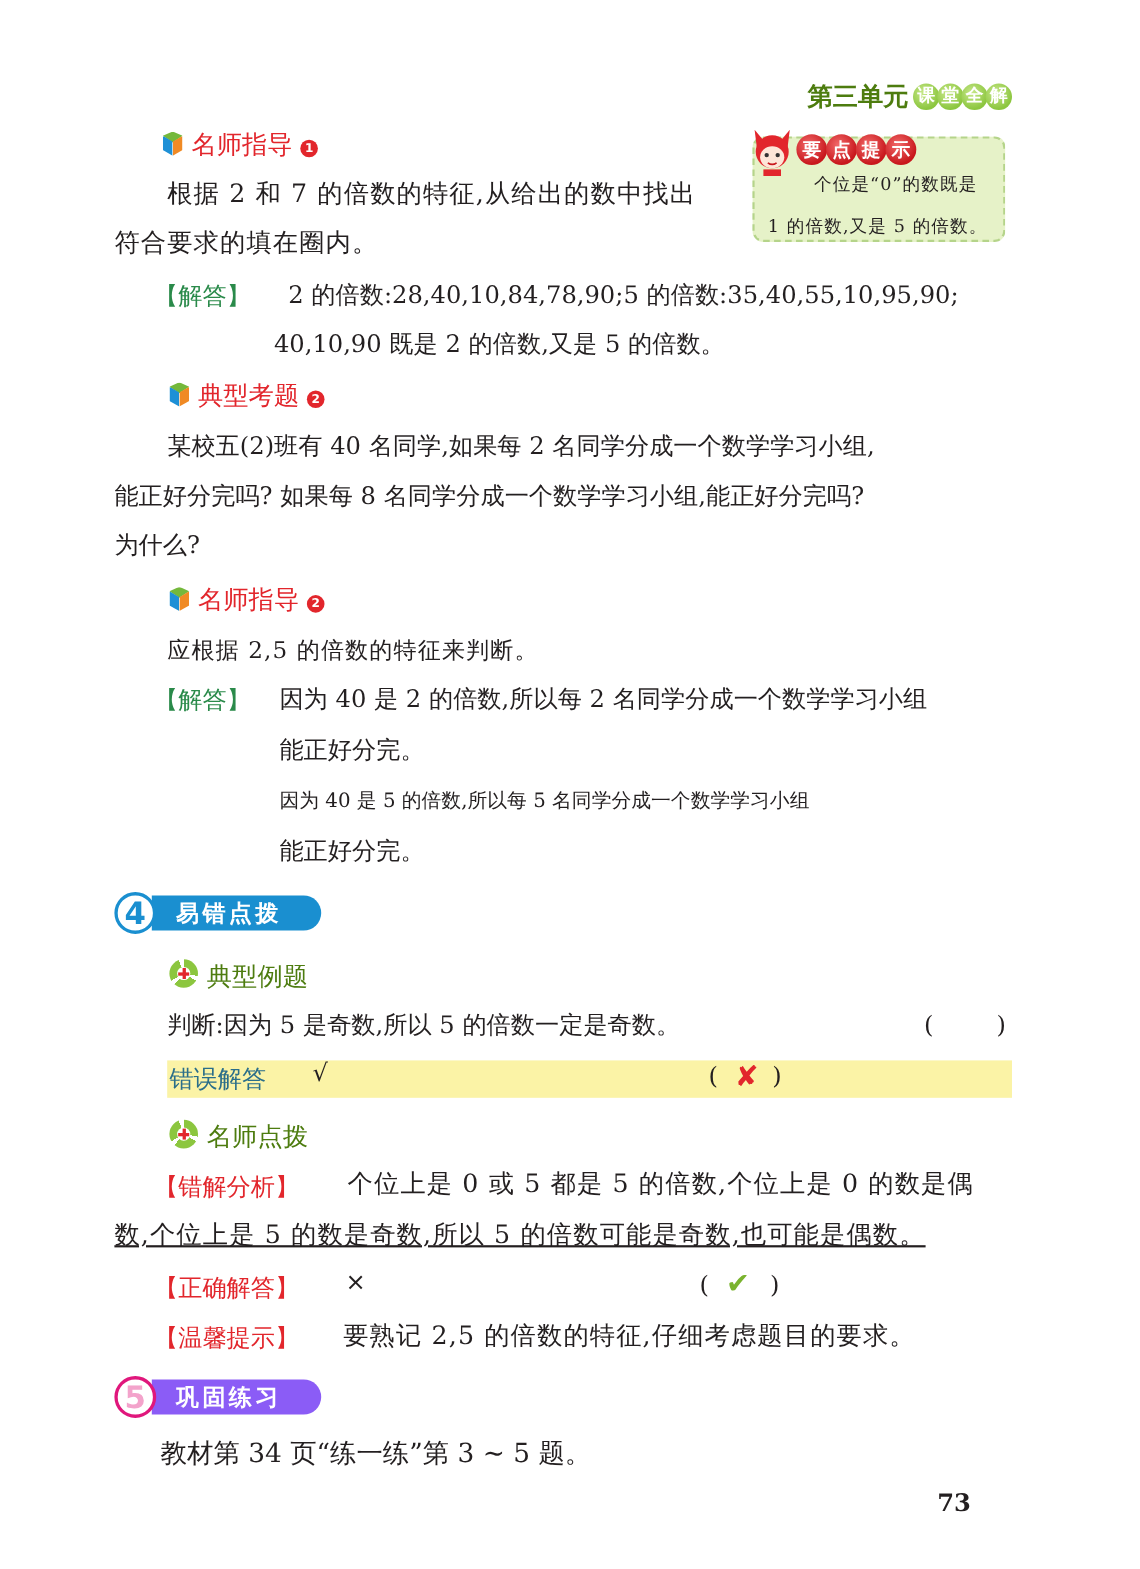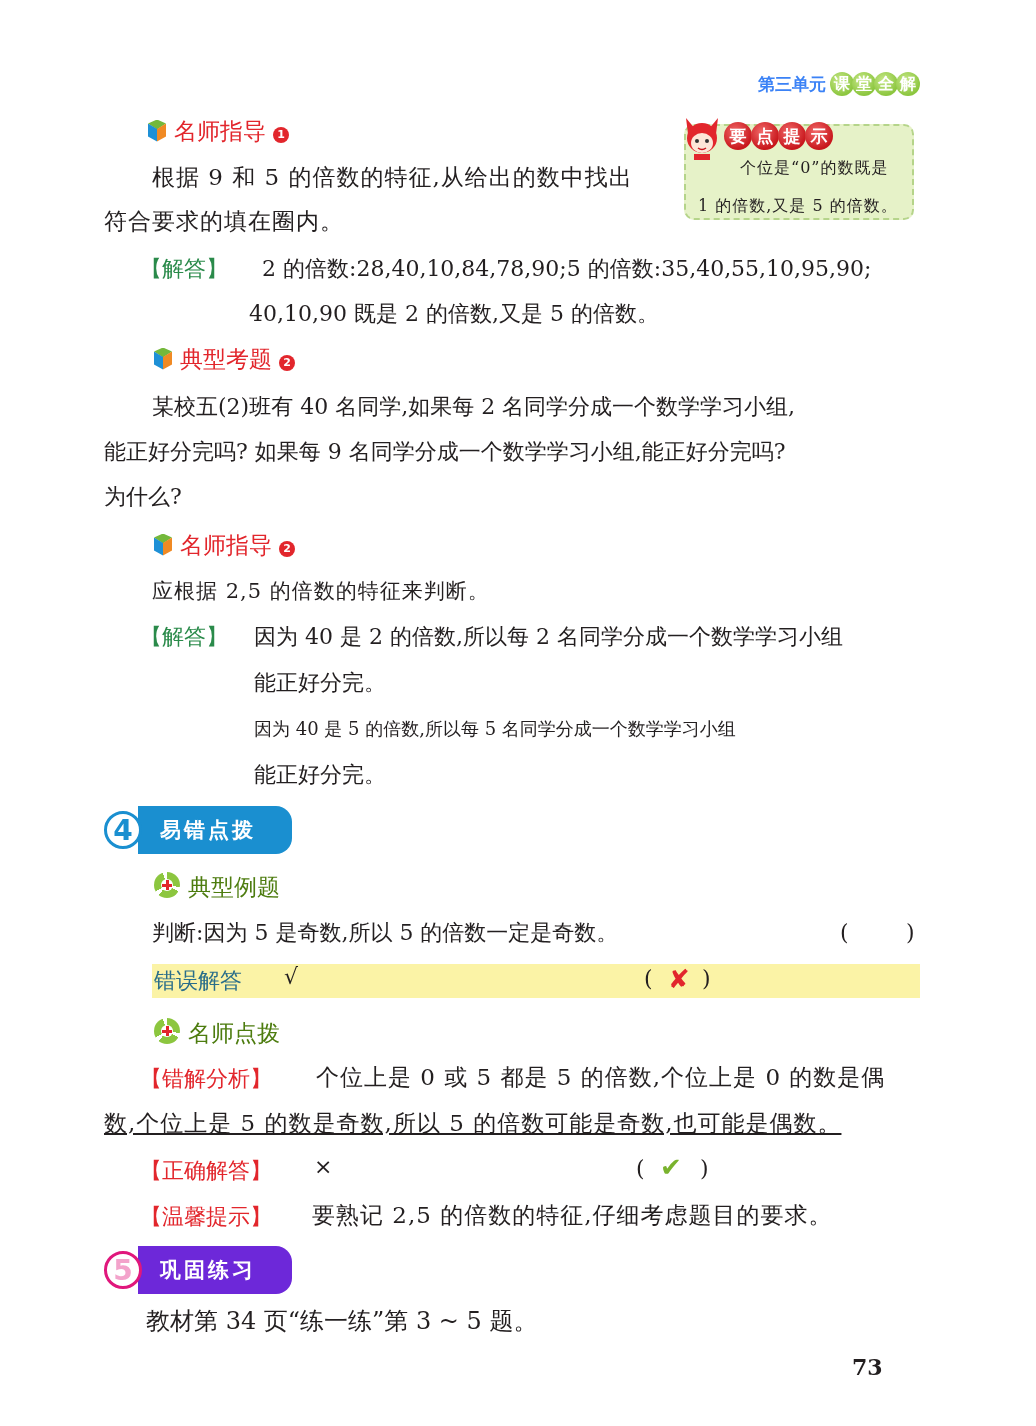--- a/index.html
+++ b/index.html
@@ -6,21 +6,21 @@
   body {
     width: 1036px; height: 1426px; background: #ffffff; position: relative; overflow: hidden;
     font-family: "DejaVu Serif", "Liberation Serif", serif; color: #231f20;
   }
   .abs { position: absolute; }
   .body-text { font-size: 23px; line-height: 46px; letter-spacing: 1px; white-space: nowrap; }
   .sans { font-family: "DejaVu Sans", "Liberation Sans", sans-serif; }
 
   
   .running-head { right: 116px; top: 72px; display: flex; align-items: center; gap: 6px; }
-  .running-head .unit { font-family: "DejaVu Sans", sans-serif; font-weight: bold; font-size: 17px; color: #3b82f6; }
+  .running-head .unit { font-family: "DejaVu Sans", sans-serif; font-weight: bold; font-size: 23px; color: #4d7c0f; }
   .running-head .badge { display: flex; }
   .running-head .badge span {
     width: 24px; height: 24px; border-radius: 50%; background: radial-gradient(circle at 40% 35%, #c8e88a, #8cc63f 70%);
     color: #fff; font-family: "DejaVu Sans", sans-serif; font-size: 16px; display: flex; align-items: center; justify-content: center;
     margin-left: -2px; font-weight: bold;
   }
 
   
   .sub-head { display: flex; align-items: center; gap: 6px; font-family: "DejaVu Sans", sans-serif; font-size: 23px; color: #e2262c; }
   .sub-head .num {
@@ -48,27 +48,27 @@
   .fox { left: 682px; top: 116px; width: 40px; height: 46px; }
   .tip-line { font-size: 16px; color: #231f20; white-space: nowrap; letter-spacing: 1px; }
 
   
   .banner { display: flex; align-items: center; height: 40px; }
   .banner .circle {
     width: 38px; height: 38px; border-radius: 50%; border: 3px solid; box-sizing: border-box; background: #fff;
     display: flex; align-items: center; justify-content: center; font-family: "DejaVu Sans", sans-serif; font-weight: bold; font-size: 28px; z-index: 2;
   }
   .banner .bar {
-    margin-left: -4px; height: 48px; width: 154px; border-radius: 0 16px 16px 0; color: #fff;
+    margin-left: -4px; height: 32px; width: 154px; border-radius: 0 16px 16px 0; color: #fff;
     font-family: "DejaVu Serif", serif; font-weight: bold; font-size: 21px; display: flex; align-items: center; padding-left: 22px; letter-spacing: 3px; box-sizing: border-box;
   }
   .banner.blue .circle { border-color: #1a8fd0; color: #1a8fd0; }
   .banner.blue .bar { background: #1a8fd0; }
   .banner.pink .circle { border-color: #e0177c; color: #f3a3cb; }
-  .banner.pink .bar { background: #6d28d9; }
+  .banner.pink .bar { background: #8b5cf6; }
 
   
   .recycle { width: 26px; height: 26px; border-radius: 50%; position: relative;
     background: conic-gradient(#8cc63f 0 100deg, #fff 100deg 120deg, #8cc63f 120deg 220deg, #fff 220deg 240deg, #8cc63f 240deg 340deg, #fff 340deg 360deg); }
   .recycle::after { content: ""; position: absolute; left: 7px; top: 7px; width: 12px; height: 12px; border-radius: 50%; background: #fff; }
   .recycle .plus { position: absolute; left: 8px; top: 8px; width: 10px; height: 10px; z-index: 2; }
   .recycle .plus::before { content: ""; position: absolute; left: 4px; top: 0; width: 3px; height: 10px; background: #e2262c; }
   .recycle .plus::after { content: ""; position: absolute; left: 0; top: 4px; width: 10px; height: 3px; background: #e2262c; }
   .green-head { display: flex; align-items: flex-start; gap: 8px; font-family: "DejaVu Sans", sans-serif; font-size: 23px; color: #4d7c0f; }
 
@@ -92,21 +92,21 @@
 <div class="abs sub-head" style="left:146px; top:116px;">
   <div class="cube">
       <div class="top"></div>
       <div class="left"></div>
       <div class="right"></div>
     </div>
   <span>名师指导</span>
   <span class="num">1</span>
 </div>
 
-<div class="abs body-text" style="left:152px; top:154px;">根据 9 和 5 的倍数的特征,从给出的数中找出</div>
+<div class="abs body-text" style="left:152px; top:154px;">根据 2 和 7 的倍数的特征,从给出的数中找出</div>
 <div class="abs body-text" style="left:104px; top:198px;">符合要求的填在圈内。</div>
 
 <div class="abs tip-box"></div>
 <svg class="abs fox" viewBox="0 0 40 46">
   <polygon points="4,2 14,14 6,18" fill="#e2262c"></polygon>
   <polygon points="36,2 26,14 34,18" fill="#e2262c"></polygon>
   <circle cx="20" cy="22" r="15" fill="#e2262c"></circle>
   <ellipse cx="20" cy="27" rx="11" ry="10" fill="#fde6d8"></ellipse>
   <circle cx="15" cy="25" r="2" fill="#333"></circle>
   <circle cx="25" cy="25" r="2" fill="#333"></circle>
@@ -129,21 +129,21 @@
 <div class="abs sub-head" style="left:152px; top:344px;">
   <div class="cube">
       <div class="top"></div>
       <div class="left"></div>
       <div class="right"></div>
     </div>
   <span>典型考题</span>
   <span class="num">2</span>
 </div>
 <div class="abs body-text" style="left:152px; top:384px; font-size:22px; letter-spacing:0;">某校五(2)班有 40 名同学,如果每 2 名同学分成一个数学学习小组,</div>
-<div class="abs body-text" style="left:104px; top:429px; font-size:22px; letter-spacing:0;">能正好分完吗? 如果每 9 名同学分成一个数学学习小组,能正好分完吗?</div>
+<div class="abs body-text" style="left:104px; top:429px; font-size:22px; letter-spacing:0;">能正好分完吗? 如果每 8 名同学分成一个数学学习小组,能正好分完吗?</div>
 <div class="abs body-text" style="left:104px; top:474px; font-size:22px; letter-spacing:0;">为什么?</div>
 
 <div class="abs sub-head" style="left:152px; top:530px;">
   <div class="cube">
       <div class="top"></div>
       <div class="left"></div>
       <div class="right"></div>
     </div>
   <span>名师指导</span>
   <span class="num">2</span>

